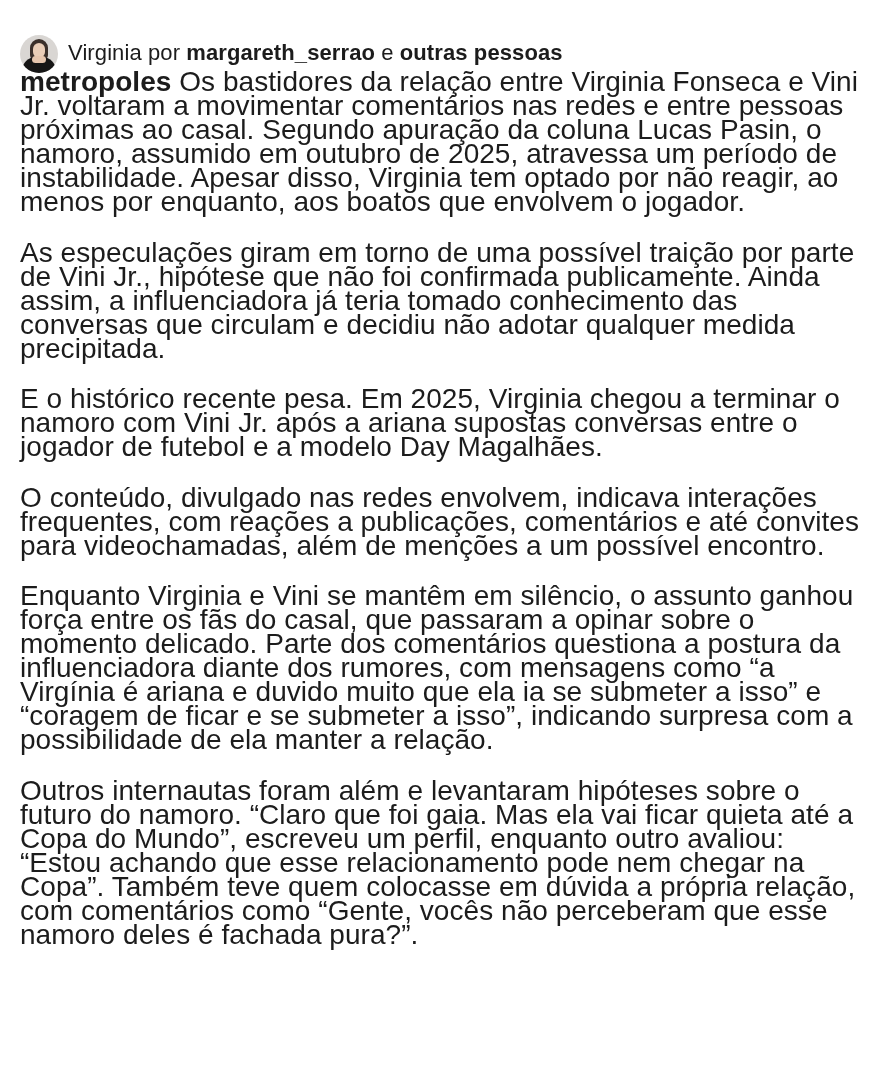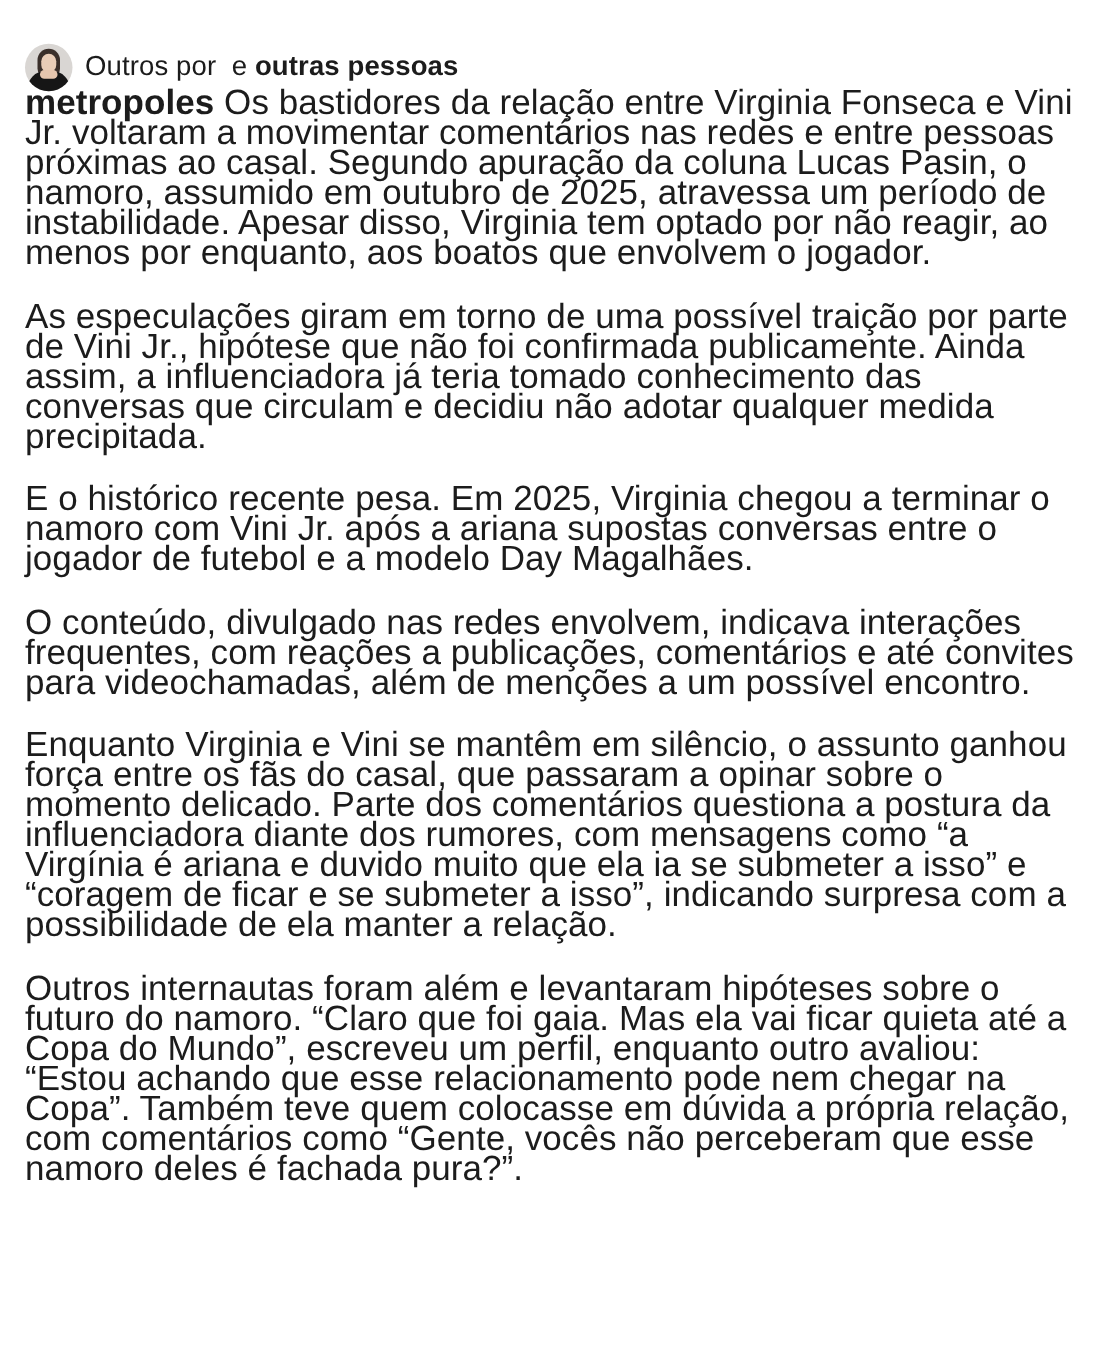--- a/index.html
+++ b/index.html
@@ -82,21 +82,21 @@
 <body>
 
 <div class="post-caption">
   <div class="liked-by">
     <div class="avatar">
       <div class="hair"></div>
       <div class="face"></div>
       <div class="body"></div>
       <div class="hands"></div>
     </div>
-    <span>Outros por</span>&nbsp;&nbsp;<span>e</span>&nbsp;<b>outras pessoas</b>
+    <span>Virginia por</span>&nbsp;<b>margareth_serrao</b>&nbsp;<span>e</span>&nbsp;<b>outras pessoas</b>
   </div>
 
   <div class="caption-text">
     <p><span class="username">metropoles</span> <span>Os bastidores da relação entre Virginia Fonseca e Vini Jr. voltaram a movimentar comentários nas redes e entre pessoas próximas ao casal. Segundo apuração da coluna Lucas Pasin, o namoro, assumido em outubro de 2025, atravessa um período de instabilidade. Apesar disso, Virginia tem optado por não reagir, ao menos por enquanto, aos boatos que envolvem o jogador.</span></p>
     <p>As especulações giram em torno de uma possível traição por parte de Vini Jr., hipótese que não foi confirmada publicamente. Ainda assim, a influenciadora já teria tomado conhecimento das conversas que circulam e decidiu não adotar qualquer medida precipitada.</p>
     <p>E o histórico recente pesa. Em 2025, Virginia chegou a terminar o namoro com Vini Jr. após a ariana supostas conversas entre o jogador de futebol e a modelo Day Magalhães.</p>
     <p>O conteúdo, divulgado nas redes envolvem, indicava interações frequentes, com reações a publicações, comentários e até convites para videochamadas, além de menções a um possível encontro.</p>
     <p>Enquanto Virginia e Vini se mantêm em silêncio, o assunto ganhou força entre os fãs do casal, que passaram a opinar sobre o momento delicado. Parte dos comentários questiona a postura da influenciadora diante dos rumores, com mensagens como “a Virgínia é ariana e duvido muito que ela ia se submeter a isso” e “coragem de ficar e se submeter a isso”, indicando surpresa com a possibilidade de ela manter a relação.</p>
     <p>Outros internautas foram além e levantaram hipóteses sobre o futuro do namoro. “Claro que foi gaia. Mas ela vai ficar quieta até a Copa do Mundo”, escreveu um perfil, enquanto outro avaliou: “Estou achando que esse relacionamento pode nem chegar na Copa”. Também teve quem colocasse em dúvida a própria relação, com comentários como “Gente, vocês não perceberam que esse namoro deles é fachada pura?”.</p>
   </div>

